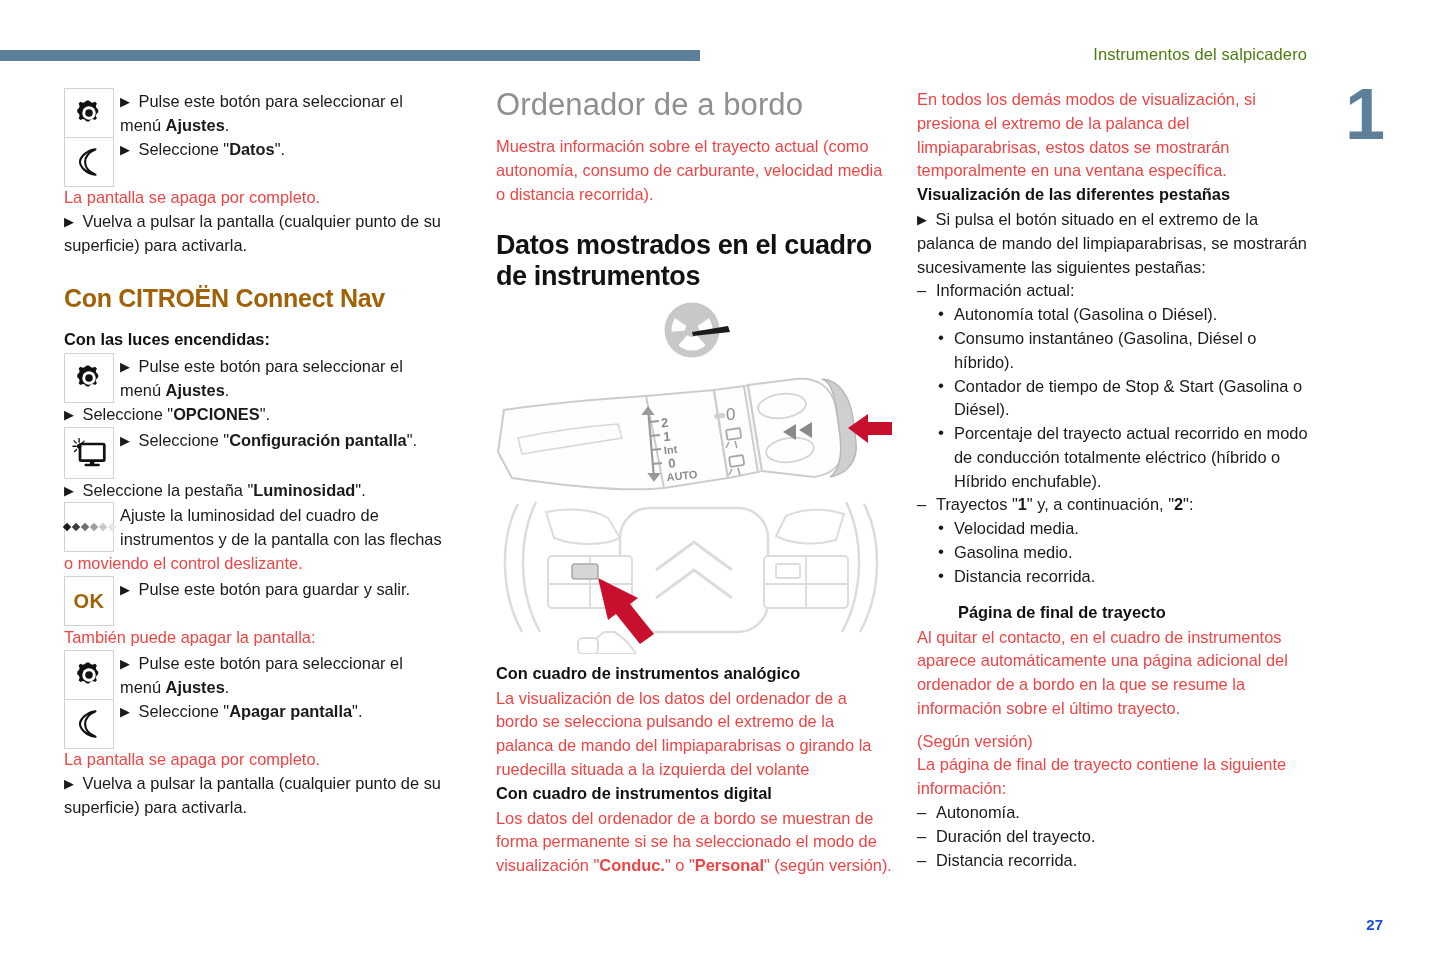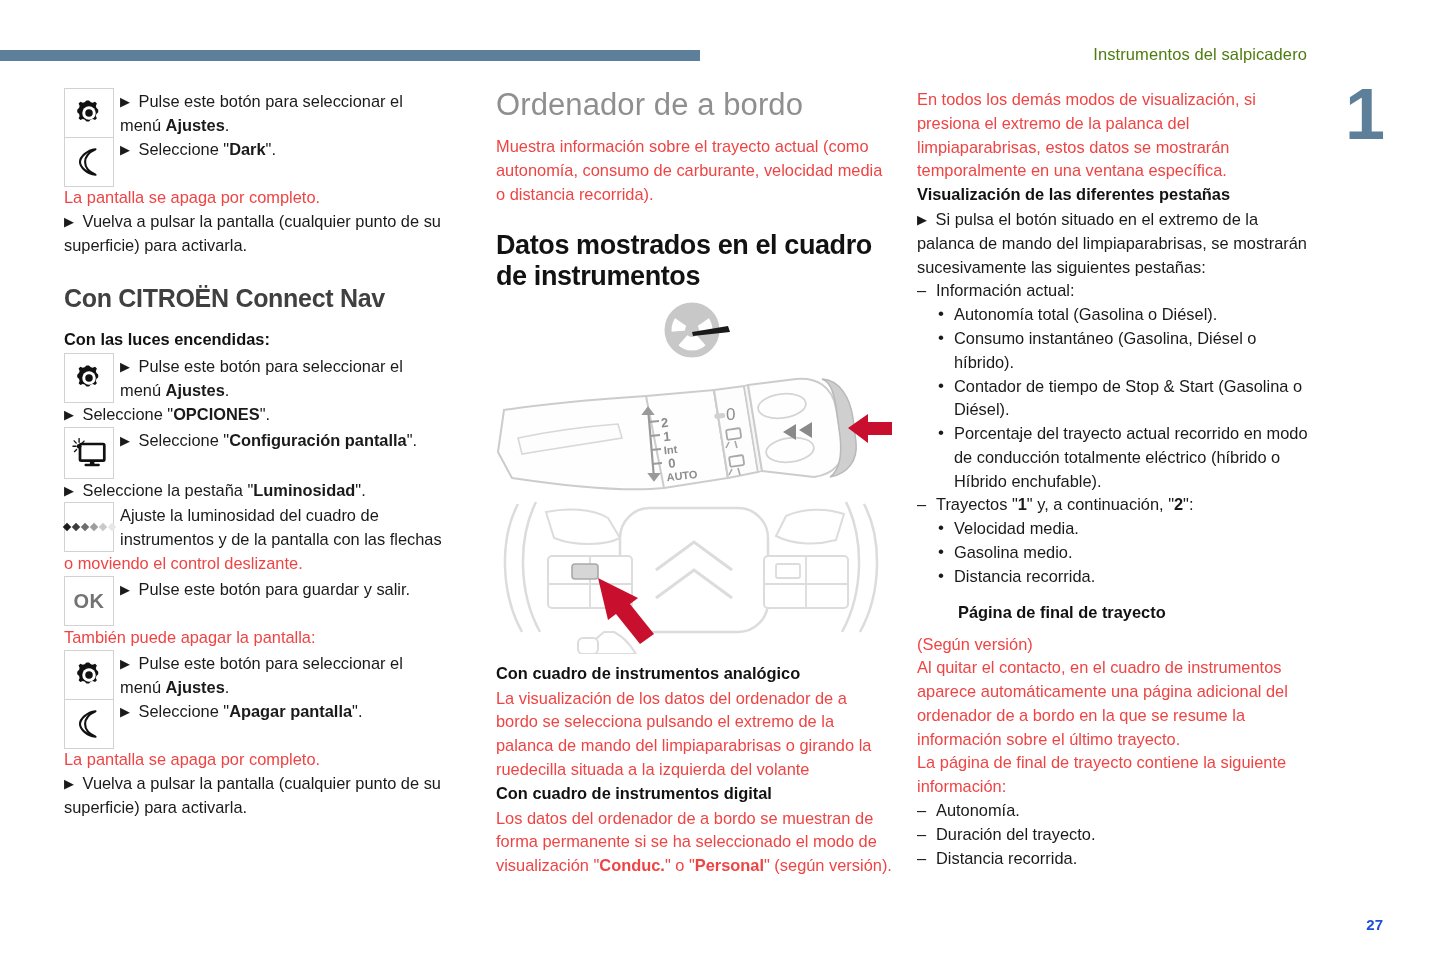--- a/index.html
+++ b/index.html
@@ -82,21 +82,21 @@
     font-size: 31px;
     font-weight: normal;
     color: #8f8f8f;
     margin: 0 0 13px 0;
     line-height: 1.1;
     letter-spacing: .1px;
   }
   h2.section {
     font-size: 25px;
     font-weight: bold;
-    color: #404040;
+    color: #a16207;
     margin: 26px 0 14px 0;
     line-height: 1.22;
     letter-spacing: -.3px;
   }
   h2.big {
     font-size: 27px;
     font-weight: bold;
     color: #121212;
     margin: 24px 0 9px 0;
     line-height: 1.15;
@@ -148,21 +148,21 @@
     line-height: 1.45;
     padding-top: 2px;
     flex: 1;
   }
   .icon-stack { display: flex; flex-direction: column; }
   .icon-stack .icon-box { margin-bottom: -1px; }
 
   .ok-text {
     font-size: 20px;
     font-weight: bold;
-    color: #737373;
+    color: #a16207;
     letter-spacing: .5px;
   }
 
   
   .dots { display: flex; align-items: center; gap: 3px; }
   .dots i {
     display: block;
     width: 6px; height: 6px;
     transform: rotate(45deg);
     background: #1a1a1a;
@@ -241,21 +241,21 @@
         </div>
       </div>
       <div class="icon-row-text">
         <div>
           <span class="tri">▶</span>
           <span>Pulse este botón para seleccionar el</span><br>
           <span>menú </span><span class="bold">Ajustes</span><span>.</span>
         </div>
         <div>
           <span class="tri">▶</span>
-          <span>Seleccione "</span><span class="bold">Dark</span><span>".</span>
+          <span>Seleccione "</span><span class="bold">Datos</span><span>".</span>
         </div>
       </div>
     </div>
 
     <div class="p">La pantalla se apaga por completo.</div>
     <div class="arrow-line">
       <span class="tri">▶</span>
       <span>Vuelva a pulsar la pantalla (cualquier punto de su superficie) para activarla.</span>
     </div>
 
@@ -526,22 +526,22 @@
         <span>Trayectos "</span><span class="bold">1</span><span>" y, a continuación, "</span><span class="bold">2</span><span>":</span>
       </li>
     </ul>
     <ul class="dot">
       <li><span class="marker">•</span><span>Velocidad media.</span></li>
       <li><span class="marker">•</span><span>Gasolina medio.</span></li>
       <li><span class="marker">•</span><span>Distancia recorrida.</span></li>
     </ul>
 
     <h3 class="sub" style="margin-top:12px;margin-left:41px;">Página de final de trayecto</h3>
+    <div class="p">Al quitar el contacto, en el cuadro de instrumentos aparece automáticamente una página adicional del ordenador de a bordo en la que se resume la información sobre el último trayecto.</div>
     <div class="p" style="margin-top:9px;">(Según versión)</div>
-    <div class="p">Al quitar el contacto, en el cuadro de instrumentos aparece automáticamente una página adicional del ordenador de a bordo en la que se resume la información sobre el último trayecto.</div>
     <div class="p">La página de final de trayecto contiene la siguiente información:</div>
 
     <ul class="dash">
       <li><span class="marker">–</span><span>Autonomía.</span></li>
       <li><span class="marker">–</span><span>Duración del trayecto.</span></li>
       <li><span class="marker">–</span><span>Distancia recorrida.</span></li>
     </ul>
   </div>
 </div>
 

